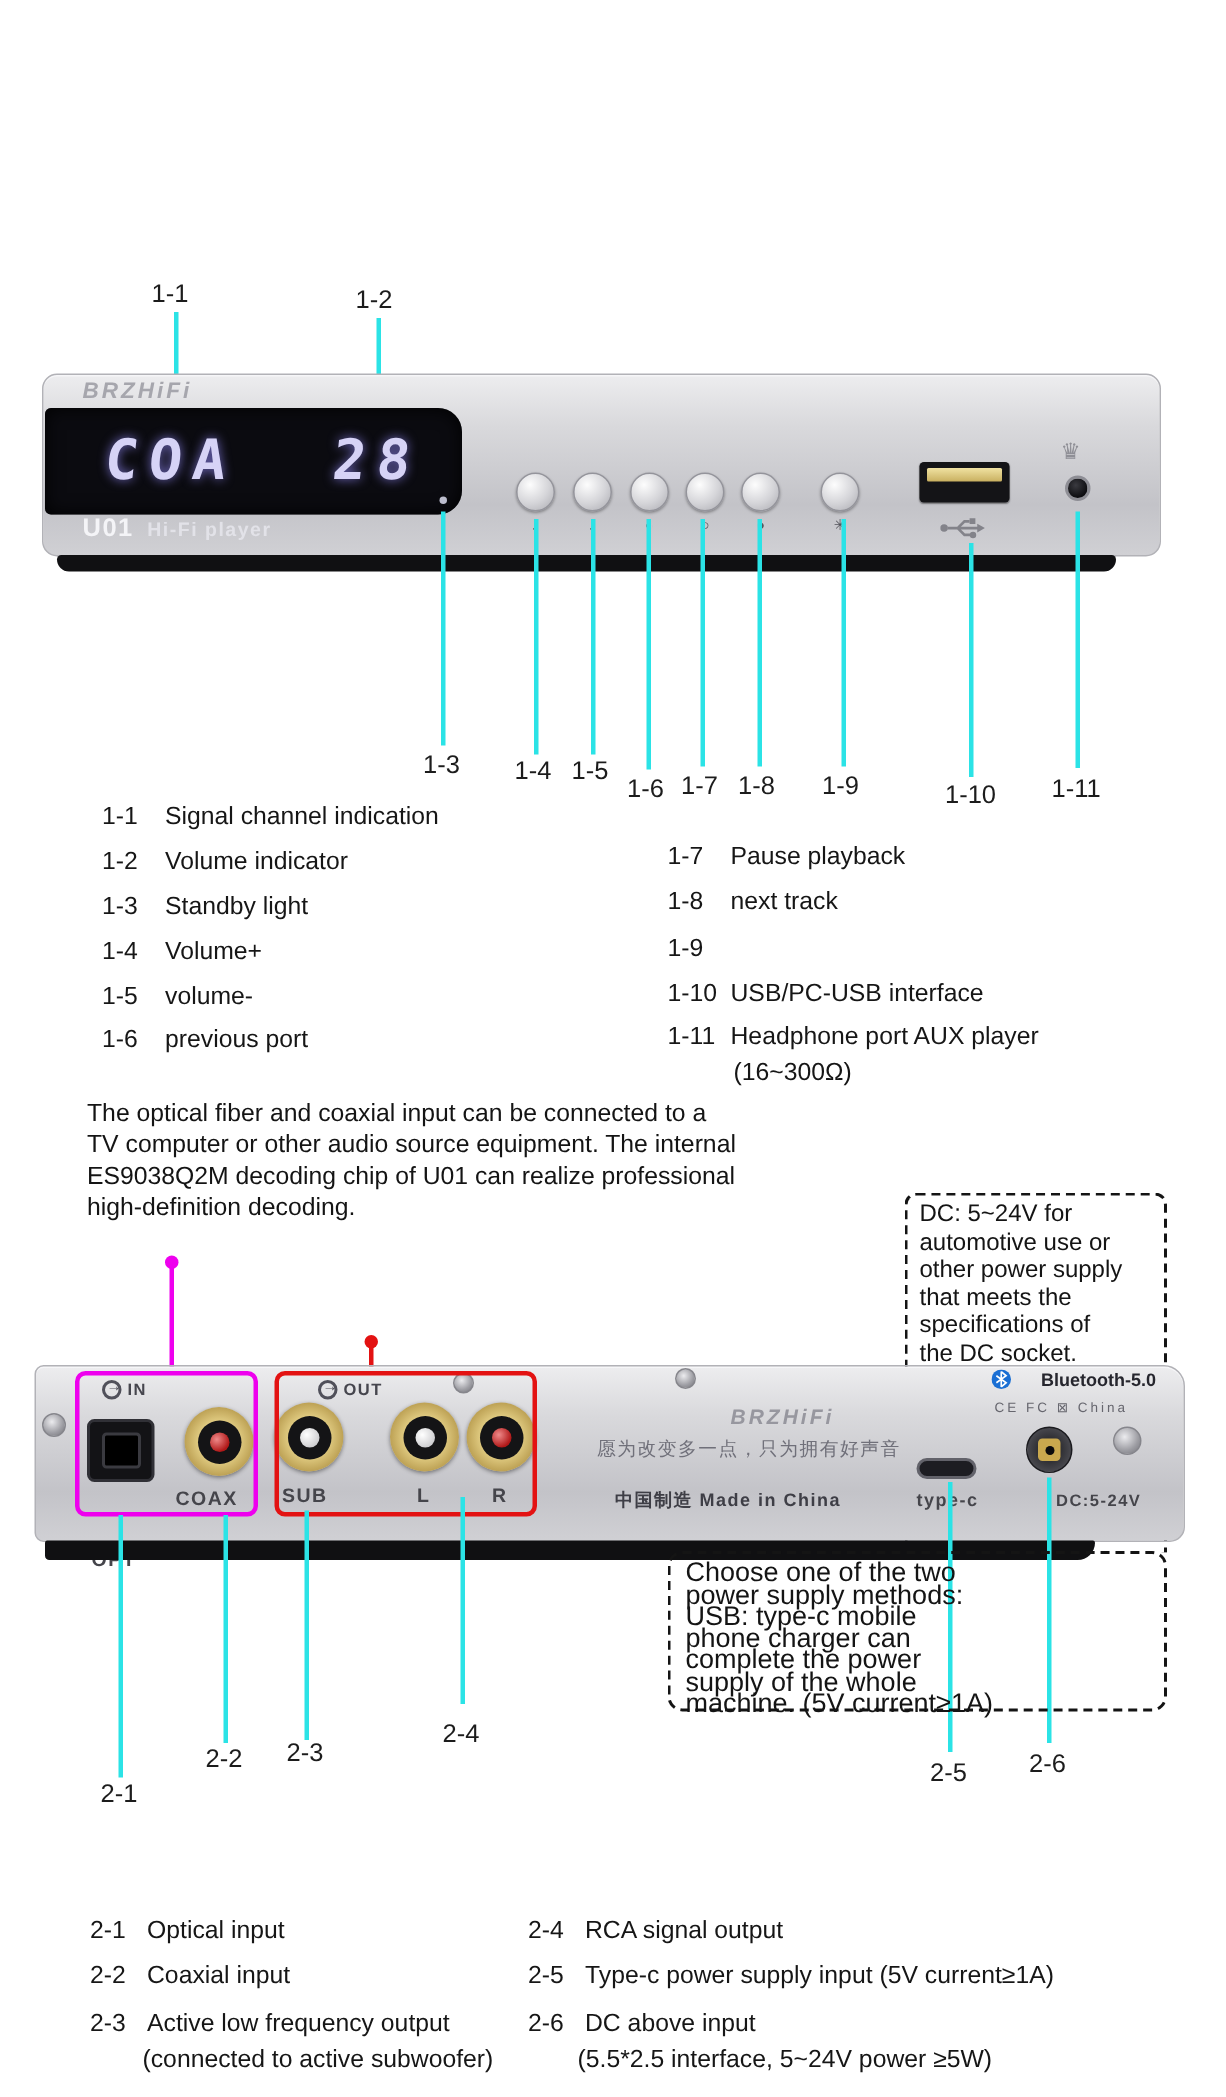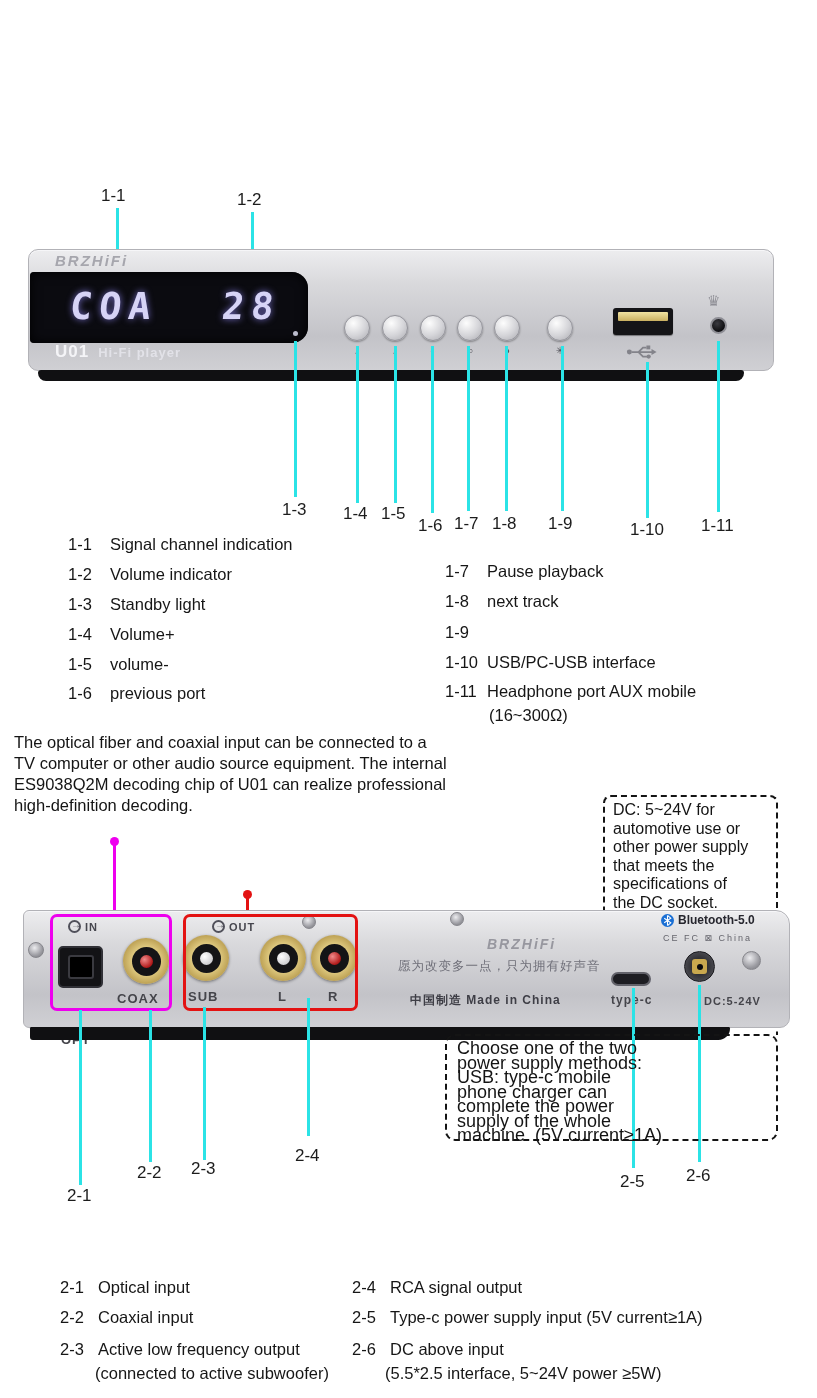--- a/index.html
+++ b/index.html
@@ -46,21 +46,21 @@
     border-radius:3px; padding:4px 5px; box-shadow:0 1px 1px rgba(0,0,0,.4); }
   .usb-a .tongue { width:100%; height:9px; background:linear-gradient(#f0e2a2,#c9b060); border-radius:1px; }
   .hp-hole { position:absolute; left:710px; top:317px; width:17px; height:17px; border-radius:50%;
     background:radial-gradient(circle at 40% 35%,#3a3a40,#0d0d10 70%); border:2px solid #8e8e95; }
   .crown { position:absolute; font-size:15px; color:#8f8f96; }
 
   
   .legend-row { position:absolute; display:flex; font-size:16.5px; color:#161616; white-space:nowrap; }
   .legend-row .lid { display:inline-block; min-width:42px; }
   .note-line { position:absolute; font-size:16.5px; color:#161616; white-space:nowrap; }
-  .para { position:absolute; font-size:16.5px; line-height:21px; color:#141414; }
+  .para { position:absolute; font-size:16.5px; line-height:21px; color:#141414;margin-left:44px; }
 
   
   .dash-box { position:absolute; border:2px dashed #141414; background:transparent; }
   .dash-box .txt { font-size:16px; line-height:18.5px; color:#141414; padding:4px 8px; }
 
   
   .hl-box { position:absolute; border-radius:7px; }
   .hl-magenta { border:3px solid #ee00ee; }
   .hl-red { border:3px solid #e31212; }
   .pico { position:absolute; display:flex; align-items:center; gap:4px; font-size:11px; font-weight:bold;
@@ -77,21 +77,21 @@
   .rca .ring { width:29px; height:29px; border-radius:50%; background:#141416;
     display:flex; align-items:center; justify-content:center; }
   .rca .core { width:13px; height:13px; border-radius:50%; }
   .core-red { background:radial-gradient(circle at 35% 35%,#ef8a8a,#b01818 70%); }
   .core-white { background:radial-gradient(circle at 35% 35%,#ffffff,#c9c9cc 80%); }
   .screw { position:absolute; border-radius:50%;
     background:radial-gradient(circle at 40% 35%,#ececef,#9d9da3 60%,#74747a); border:1px solid #86868c; }
   .brand2 { position:absolute; font-size:14px; font-weight:bold; font-style:italic; letter-spacing:2px; color:#97979f; }
   .slogan { position:absolute; font-size:12.5px; color:#70707a; letter-spacing:1px; }
   .madein { position:absolute; font-size:12px; font-weight:bold; color:#3e3e46; letter-spacing:1px; }
-  .bt-row { position:absolute; display:flex; align-items:center; gap:4px; }
+  .bt-row { position:absolute; display:flex; gap:20px; }
   .bt-row .bt-text { font-size:12px; font-weight:bold; color:#26262e; }
   .certs { position:absolute; font-size:9px; color:#66666e; letter-spacing:2px; }
   .typec-port { position:absolute; left:611px; top:972px; width:40px; height:14px; border-radius:8px;
     background:#1d1d22; border:2px solid #62626a; }
   .dc-jack { position:absolute; left:684px; top:951px; width:31px; height:31px; border-radius:50%;
     background:radial-gradient(circle,#2a2a2e 30%,#47474d 70%,#202024 100%); border:1px solid #1a1a1e;
     display:flex; align-items:center; justify-content:center; }
   .dc-jack .gold { width:15px; height:15px; border-radius:3px; background:#c9a84e;
     display:flex; align-items:center; justify-content:center; }
   .dc-jack .hole { width:6px; height:6px; border-radius:50%; background:#0a0a0c; }
@@ -205,21 +205,21 @@
   </div>
   <div class="legend-row" style="left:445px;top:623px">
     <span class="lid">1-9</span>
   </div>
   <div class="legend-row" style="left:445px;top:653px">
     <span class="lid">1-10</span>
     <span>USB/PC-USB interface</span>
   </div>
   <div class="legend-row" style="left:445px;top:682px">
     <span class="lid">1-11</span>
-    <span>Headphone port AUX mobile</span>
+    <span>Headphone port AUX player</span>
   </div>
   <span class="note-line" style="left:489px;top:706px">(16~300Ω)</span>
 
   <div class="para preline" style="left:14px;top:732px;width:480px">The optical fiber and coaxial input can be connected to a
 TV computer or other audio source equipment. The internal
 ES9038Q2M decoding chip of U01 can realize professional
 high-definition decoding.</div>
 
   <div class="mdot" style="left:110px;top:837px"></div>
   <div class="mline" style="left:113px;top:843px;height:74px"></div>

